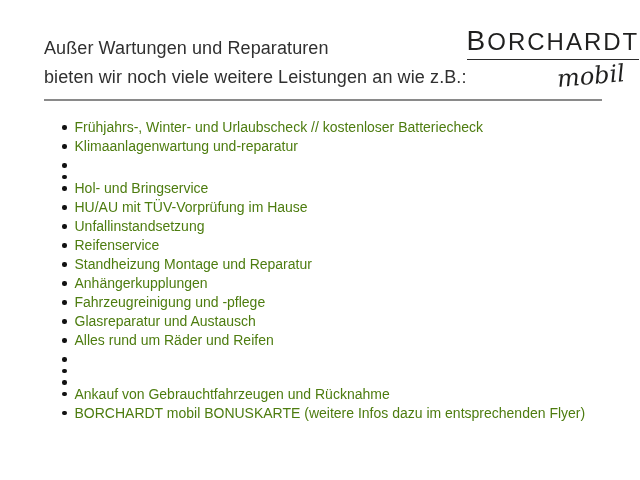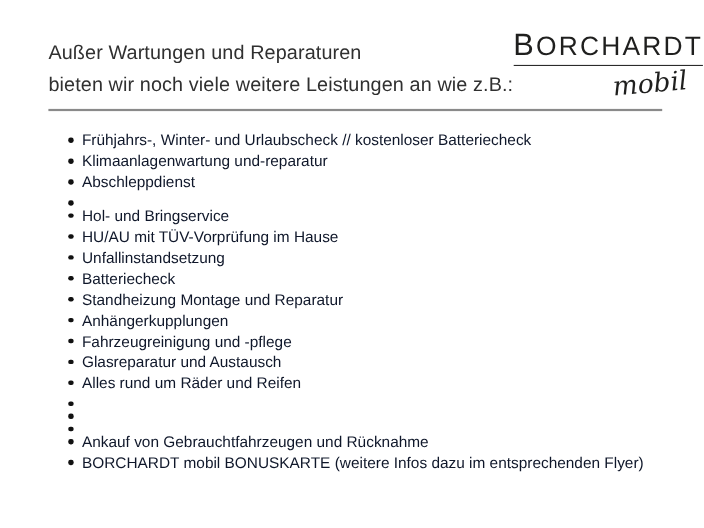--- a/index.html
+++ b/index.html
@@ -64,21 +64,21 @@
     list-style: none;
     margin: 17px 0 0 0;
     padding: 0;
   }
   ul.services li {
     display: flex;
     align-items: flex-start;
     padding-left: 18px;
     font-size: 14px;
     line-height: 19px;
-    color: #0f172a;
+    color: #4d7c0f;
     white-space: nowrap;
   }
   .bullet {
     flex: none;
     width: 4.5px; height: 4.5px;
     border-radius: 50%;
     background: #111111;
     margin-top: 7px;
     margin-right: 8px;
   }
@@ -107,21 +107,20 @@
         <span class="label">Frühjahrs-, Winter- und Urlaubscheck // kostenloser Batteriecheck</span>
       </li>
 
       <li>
         <span class="bullet"></span>
         <span class="label">Klimaanlagenwartung und-reparatur</span>
       </li>
 
       <li>
         <span class="bullet"></span>
-        <span class="label">Abschleppdienst</span>
       </li>
 
       <li>
         <span class="bullet"></span>
       </li>
 
       <li>
         <span class="bullet"></span>
         <span class="label">Hol- und Bringservice</span>
       </li>
@@ -131,21 +130,21 @@
         <span class="label">HU/AU mit TÜV-Vorprüfung im Hause</span>
       </li>
 
       <li>
         <span class="bullet"></span>
         <span class="label">Unfallinstandsetzung</span>
       </li>
 
       <li>
         <span class="bullet"></span>
-        <span class="label">Batteriecheck</span>
+        <span class="label">Reifenservice</span>
       </li>
 
       <li>
         <span class="bullet"></span>
         <span class="label">Standheizung Montage und Reparatur</span>
       </li>
 
       <li>
         <span class="bullet"></span>
         <span class="label">Anhängerkupplungen</span>

